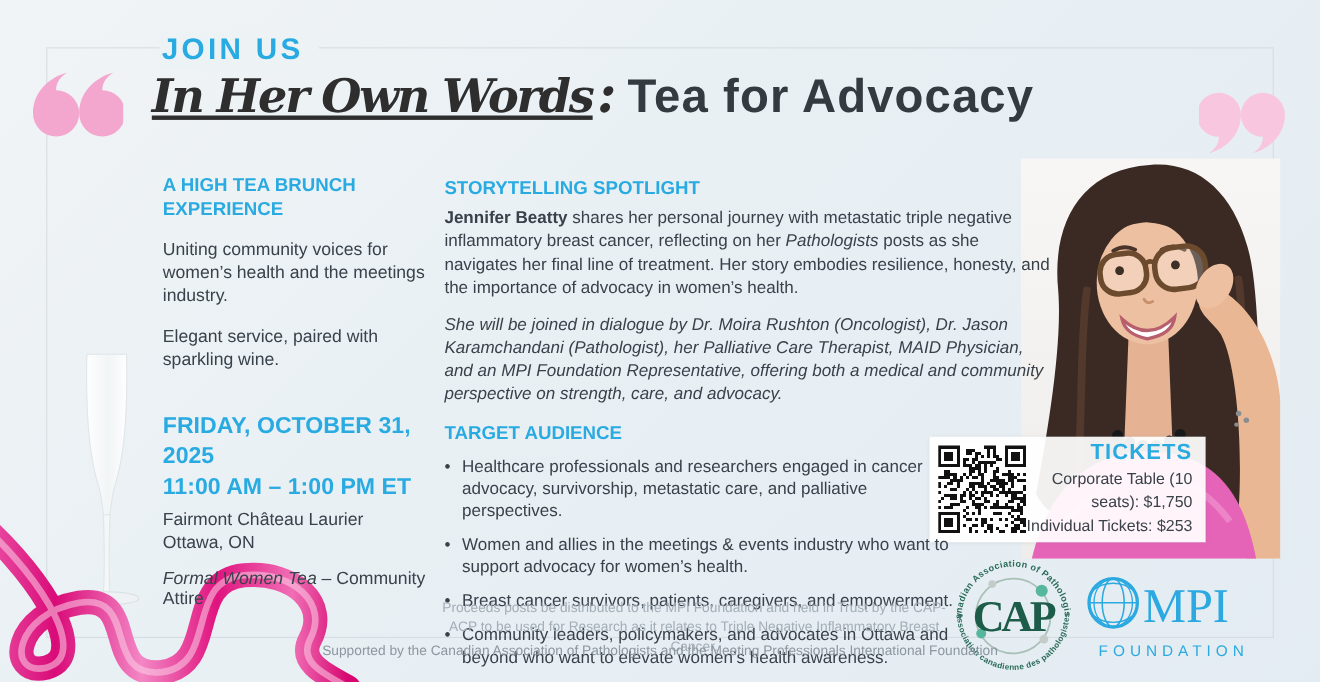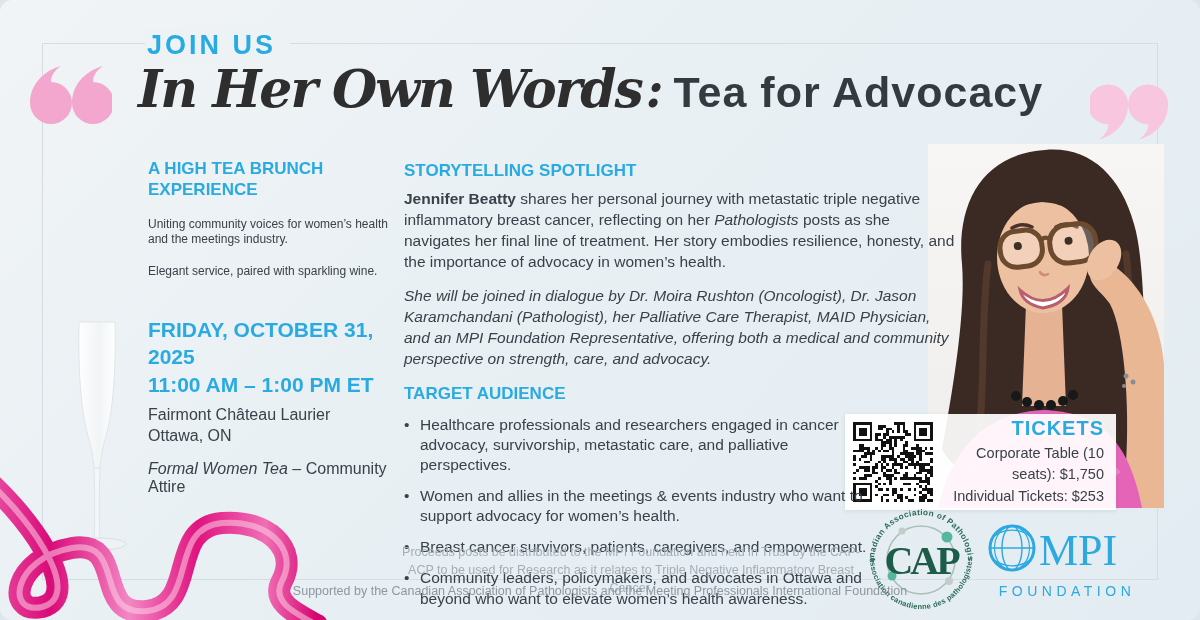--- a/index.html
+++ b/index.html
@@ -1,53 +1,53 @@
 <!DOCTYPE html>
 <html><head>
 <meta charset="utf-8">
 <style>
   html,body{margin:0;padding:0;background:#dde6ec;}
   #poster{position:relative;width:1200px;height:620px;overflow:hidden;
     background:linear-gradient(135deg,#f1f4f6 0%,#e9f0f4 40%,#e3ecf2 100%);
-    font-family:"Liberation Sans",sans-serif;color:#39424a;border-radius:12px;}
+    font-family:"Liberation Sans",sans-serif;color:#39424a;}
   .frame{position:absolute;left:42px;top:43px;width:1114px;height:535px;
     border:1px solid #d6dde2;z-index:1;}
   .join{position:absolute;left:145px;top:28px;z-index:6;
     font-size:27px;font-weight:700;letter-spacing:3px;color:#29ABE2;
     background:#edf2f5;padding:2px 14px 2px 2px;}
   .title{position:absolute;left:138px;top:58px;z-index:6;white-space:nowrap;
     display:flex;align-items:baseline;}
   .title .script{font-family:"DejaVu Serif",serif;font-style:italic;font-weight:700;
-    font-size:52px;color:#2e2e2e;letter-spacing:-2px;}
+    font-size:42px;color:#2e2e2e;letter-spacing:-2px;text-decoration:underline;}
   .title .colon{font-family:"DejaVu Serif",serif;font-style:italic;font-weight:700;
     font-size:48px;color:#2e2e2e;margin:0 10px 0 4px;}
   .title .rest{font-size:43px;font-weight:700;color:#333a40;letter-spacing:1px;}
   .col-left{position:absolute;left:148px;top:158px;width:252px;z-index:6;}
   .col-mid{position:absolute;left:404px;top:160px;width:556px;z-index:6;}
   h3.cyan{margin:0 0 8px 0;font-size:17px;line-height:1.25;font-weight:700;color:#29ABE2;}
-  .body-p{margin:16px 0 16px 0;font-size:12px;line-height:1.32;color:#39424a;}
+  .body-p{margin:16px 0 16px 0;font-size:16px;line-height:1.32;color:#39424a;}
   .date-block{margin-top:36px;}
   .date-h{margin:0 0 6px 0;font-size:21px;line-height:1.3;font-weight:700;color:#29ABE2;}
   .venue-p{margin:0 0 14px 0;font-size:16px;line-height:1.32;color:#39424a;}
   .dress-p{margin:0;font-size:16px;color:#39424a;}
   .spot-p{margin:0 0 14px 0;font-size:15.5px;line-height:1.34;color:#39424a;width:556px;}
   .spot-p .b{font-weight:700;}
   .spot-p .i{font-style:italic;}
   .spot-p.italic{font-style:italic;width:548px;}
   .aud{margin-top:6px;}
   .aud ul{list-style:none;margin:10px 0 0 0;padding:0;width:468px;}
   .aud li{position:relative;padding-left:16px;margin-bottom:11px;
     font-size:15.5px;line-height:1.3;color:#39424a;}
   .aud li::before{content:"\2022";position:absolute;left:0;top:0;color:#39424a;}
   .fine{position:absolute;left:392px;top:543px;width:478px;z-index:6;
     text-align:center;font-size:12.5px;line-height:1.45;color:#a3aeb6;}
   .footer{position:absolute;left:0;top:584px;width:1200px;z-index:6;
     text-align:center;font-size:12.5px;color:#8d979f;}
   .photo{position:absolute;left:928px;top:144px;width:236px;height:364px;z-index:2;}
-  .tickets{position:absolute;left:845px;top:414px;width:271px;height:96px;z-index:5;
+  .tickets{position:absolute;left:845px;top:397px;width:251px;height:96px;z-index:5;
     background:rgba(255,255,255,0.93);box-shadow:0 1px 4px rgba(80,100,115,0.15);
     display:flex;align-items:center;}
   .qr{width:80px;height:80px;margin-left:8px;background:#fff;flex:0 0 auto;}
   .tix-text{flex:1;text-align:right;padding-right:12px;}
   .tix-h{font-size:20px;font-weight:700;color:#29ABE2;letter-spacing:1px;margin:0 0 3px 0;}
   .tix-line{font-size:14.5px;line-height:1.45;color:#3a4148;}
   .quote{position:absolute;z-index:3;}
   .q-open{left:28px;top:64px;}
   .q-close{left:1090px;top:82px;}
   .glass{position:absolute;left:56px;top:318px;z-index:2;}

